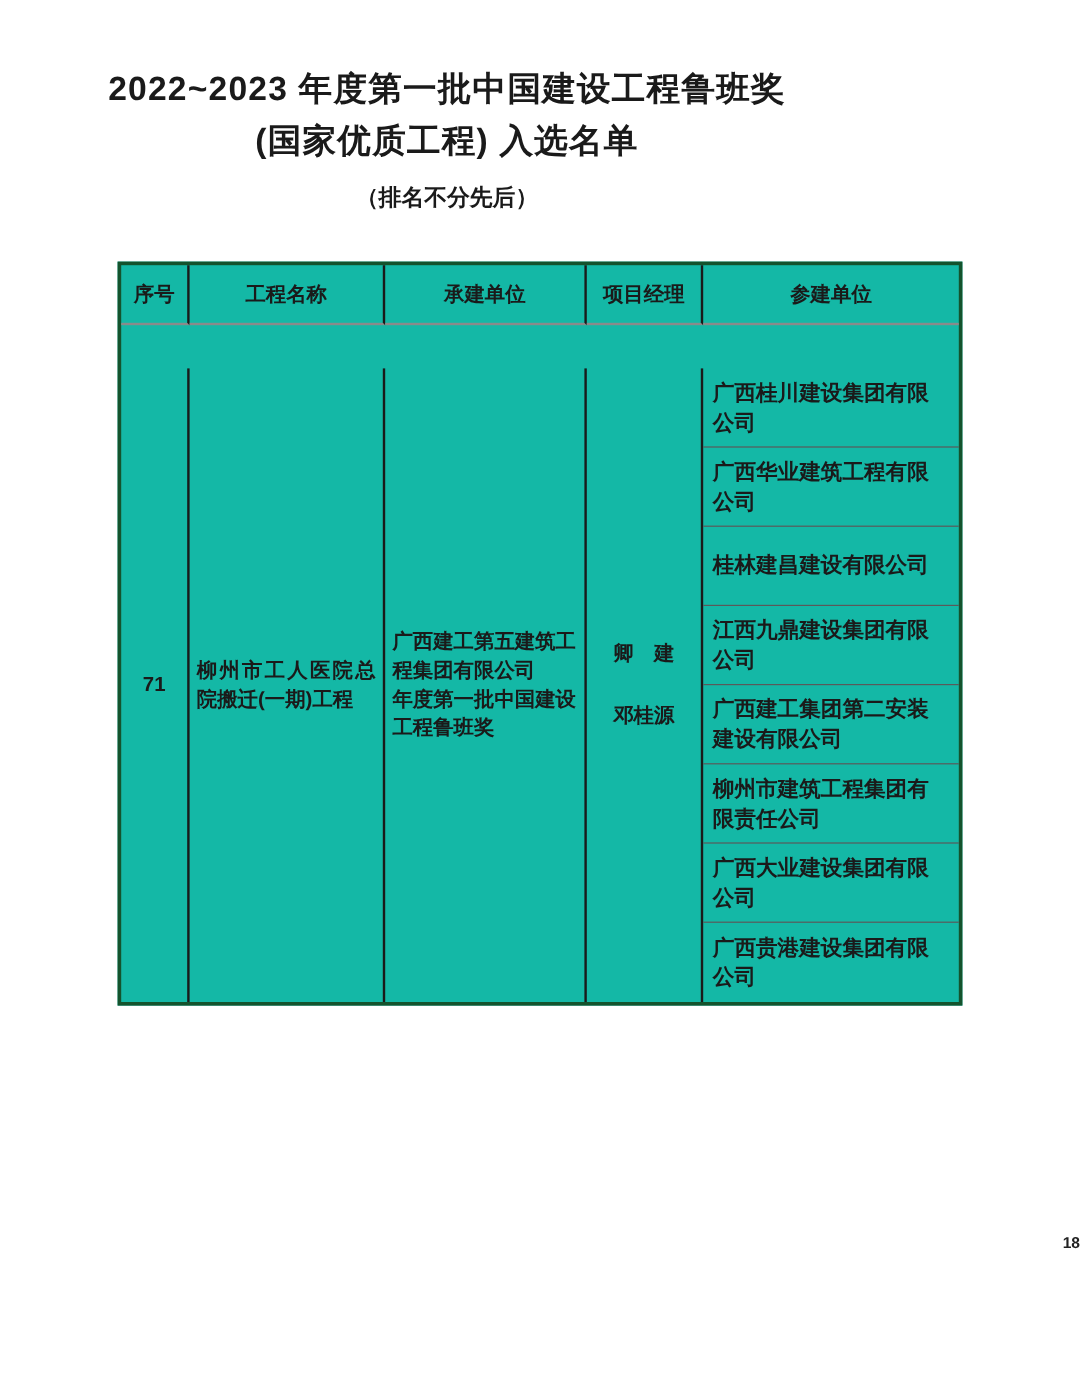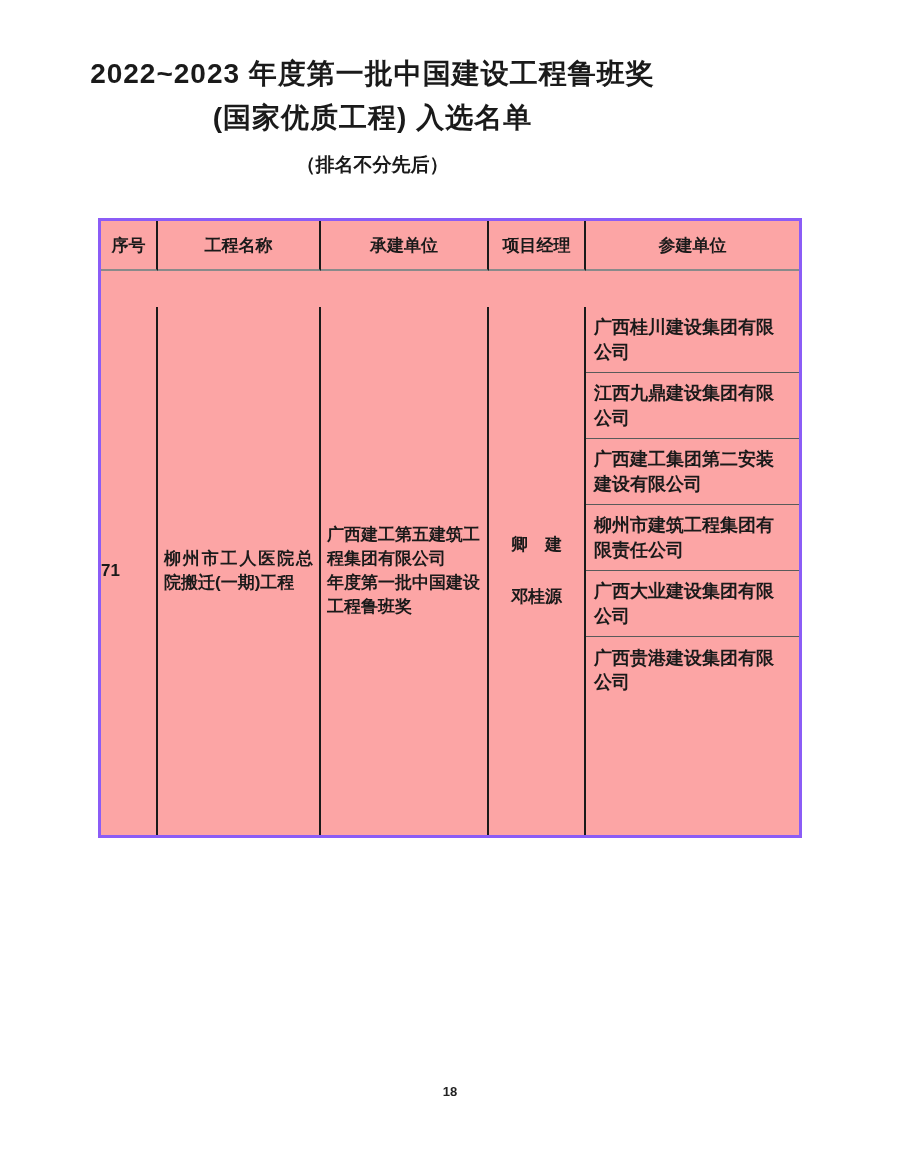--- a/index.html
+++ b/index.html
@@ -20,62 +20,62 @@
     letter-spacing:1px;
   }
   .subtitle {
     margin-top:12px;
     font-size:19px; font-weight:700;
   }
   .tbl {
     position:absolute; left:98px; top:218px;
     width:704px; height:620px;
     box-sizing:border-box;
-    border:3px solid #8b5cf6;
+    border:3px solid #14532d;
     display:grid;
     grid-template-columns:57px 163px 168px 97px 1fr;
     grid-template-rows:50px 1fr;
-    background:#fca5a5;
+    background:#14b8a6;
   }
   .th {
     border-right:2px solid #1a1a1a;
     border-bottom:2px solid #8a8a8a;
     display:flex; align-items:center; justify-content:center;
     font-size:17px; font-weight:700;
   }
   .th.last { border-right:none; }
   .td {
     border-right:2px solid #1a1a1a;
     display:flex; flex-direction:column; justify-content:center;
     font-size:17px; font-weight:700; line-height:1.4;
     box-sizing:border-box;
     margin-top:36px;
   }
   .td.last { border-right:none; }
-  .td-index { align-items:flex-start; }
+  .td-index { align-items:center; }
   .td-project { padding:0 6px; text-align:justify; }
   .td-contractor { padding:0 6px; }
   .td-manager { align-items:center; gap:28px; }
   .manager-name { white-space:pre; }
   .td-participants {
     display:grid;
     grid-template-rows:repeat(8, 1fr);
     border-right:none;
   }
   .participant-cell {
     border-bottom:1px solid #5a5a5a;
     display:flex; align-items:center;
     padding:0 8px;
     font-size:18px; font-weight:700; line-height:1.35;
     box-sizing:border-box;
   }
   .participant-cell.last { border-bottom:none; }
   .page-number {
-    position:absolute; left:0; top:1084px; width:900px;
-    text-align:center; font-size:13px; font-weight:700; color:#222;
+    position:absolute; left:0; top:1028px; width:900px;
+    text-align:right; font-size:13px; font-weight:700; color:#222;
   }
 </style>
 </head>
 <body>
 
 <div class="titles">
   <div class="title-line">2022~2023 年度第一批中国建设工程鲁班奖</div>
   <div class="title-line">(国家优质工程) 入选名单</div>
   <div class="subtitle">（排名不分先后）</div>
 </div>
@@ -101,20 +101,22 @@
     <div>年度第一批中国建设工程鲁班奖</div>
   </div>
 
   <div class="td td-manager">
     <div class="manager-name">卿　建</div>
     <div class="manager-name">邓桂源</div>
   </div>
 
   <div class="td td-participants last">
     <div class="participant-cell">广西桂川建设集团有限公司</div>
+    <div class="participant-cell">广西华业建筑工程有限公司</div>
+    <div class="participant-cell">桂林建昌建设有限公司</div>
     <div class="participant-cell">江西九鼎建设集团有限公司</div>
     <div class="participant-cell">广西建工集团第二安装建设有限公司</div>
     <div class="participant-cell">柳州市建筑工程集团有限责任公司</div>
     <div class="participant-cell">广西大业建设集团有限公司</div>
     <div class="participant-cell last">广西贵港建设集团有限公司</div>
   </div>
 </div>
 
 <div class="page-number">18</div>
 

